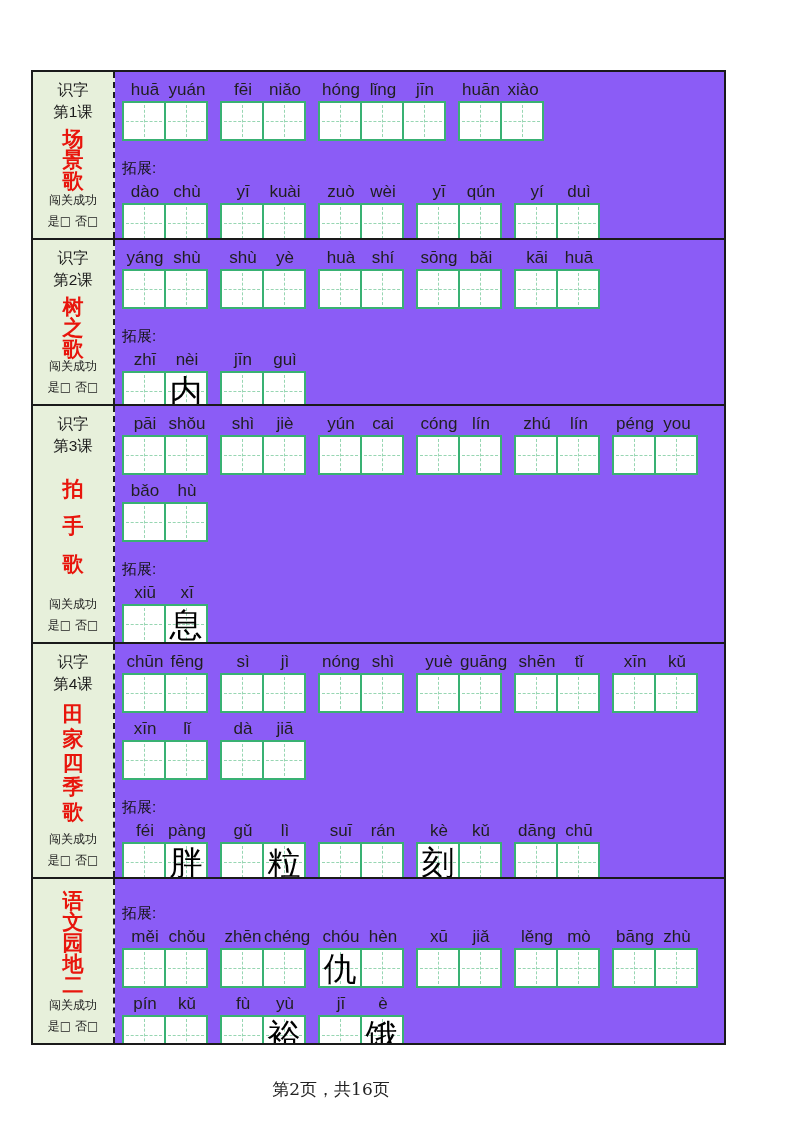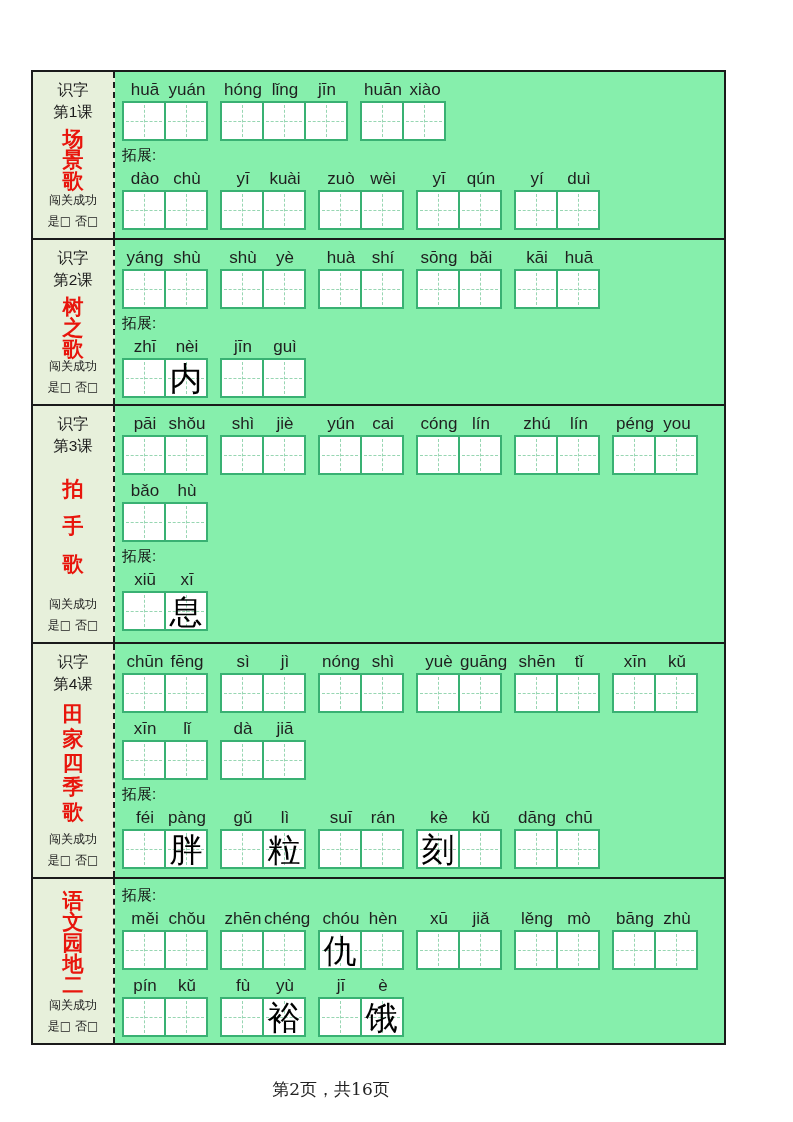--- a/index.html
+++ b/index.html
@@ -4,21 +4,21 @@
 <style>
   html,body{margin:0;padding:0;}
   body{
     width:793px;height:1122px;background:#ffffff;position:relative;
     font-family:"Liberation Sans", sans-serif;
     -webkit-font-smoothing:antialiased;
   }
   .sheet{
     position:absolute;left:31px;top:70px;width:695px;
     border:2px solid var(--table-border,#1a1a1a);
-    box-sizing:border-box;background:#86efac;
+    box-sizing:border-box;background:#8b5cf6;
   }
   .section{display:flex;box-sizing:border-box;overflow:hidden;}
   .section + .section{border-top:2px solid var(--table-border,#1a1a1a);}
   .section:nth-child(1){height:166px;}
   .section:nth-child(2){height:166px;}
   .section:nth-child(3){height:238px;}
   .section:nth-child(4){height:235px;}
   .section:nth-child(5){height:166px;}
   .sidebar{
     flex:0 0 82px;width:82px;background:var(--sidebar-bg,#e7f0db);
@@ -60,21 +60,21 @@
     border-top:1px dashed var(--grid-dash,#97d6b2);
   }
   .cell::after{
     content:"";position:absolute;top:2px;bottom:2px;left:50%;
     border-left:1px dashed var(--grid-dash,#97d6b2);
   }
   .hanzi{
     position:absolute;inset:0;display:flex;align-items:center;justify-content:center;
     font-family:"DejaVu Serif", serif;font-size:33px;line-height:1;color:#000;z-index:1;
   }
-  .expand-label{font-size:15px;color:#141414;margin:0 0 3px;}
+  .expand-label{font-size:15px;color:#141414;margin:18px 0 3px;}
   .footer{
     position:absolute;left:0;top:1078px;width:662px;text-align:center;
     font-family:"DejaVu Serif", serif;font-size:17px;color:#222;
   }
 </style>
 </head>
 <body style="--table-border: #1a1a1a; --sidebar-bg: #e7f0db; --title-red: #e8150c; --grid-border: #39b173; --grid-dash: #97d6b2;">
 
 <div class="sheet" id="sheet">
     <div class="section">
@@ -100,20 +100,30 @@
               <span class="pinyin-syl">huā</span>
               <span class="pinyin-syl">yuán</span>
             </div>
             <div class="char-grid">
               <div class="cell"></div>
               <div class="cell"></div>
             </div>
           </div>
           <div class="word-group">
             <div class="pinyin-row">
+              <span class="pinyin-syl">fēi</span>
+              <span class="pinyin-syl">niǎo</span>
+            </div>
+            <div class="char-grid">
+              <div class="cell"></div>
+              <div class="cell"></div>
+            </div>
+          </div>
+          <div class="word-group">
+            <div class="pinyin-row">
               <span class="pinyin-syl">hóng</span>
               <span class="pinyin-syl">lǐng</span>
               <span class="pinyin-syl">jīn</span>
             </div>
             <div class="char-grid">
               <div class="cell"></div>
               <div class="cell"></div>
               <div class="cell"></div>
             </div>
           </div>

